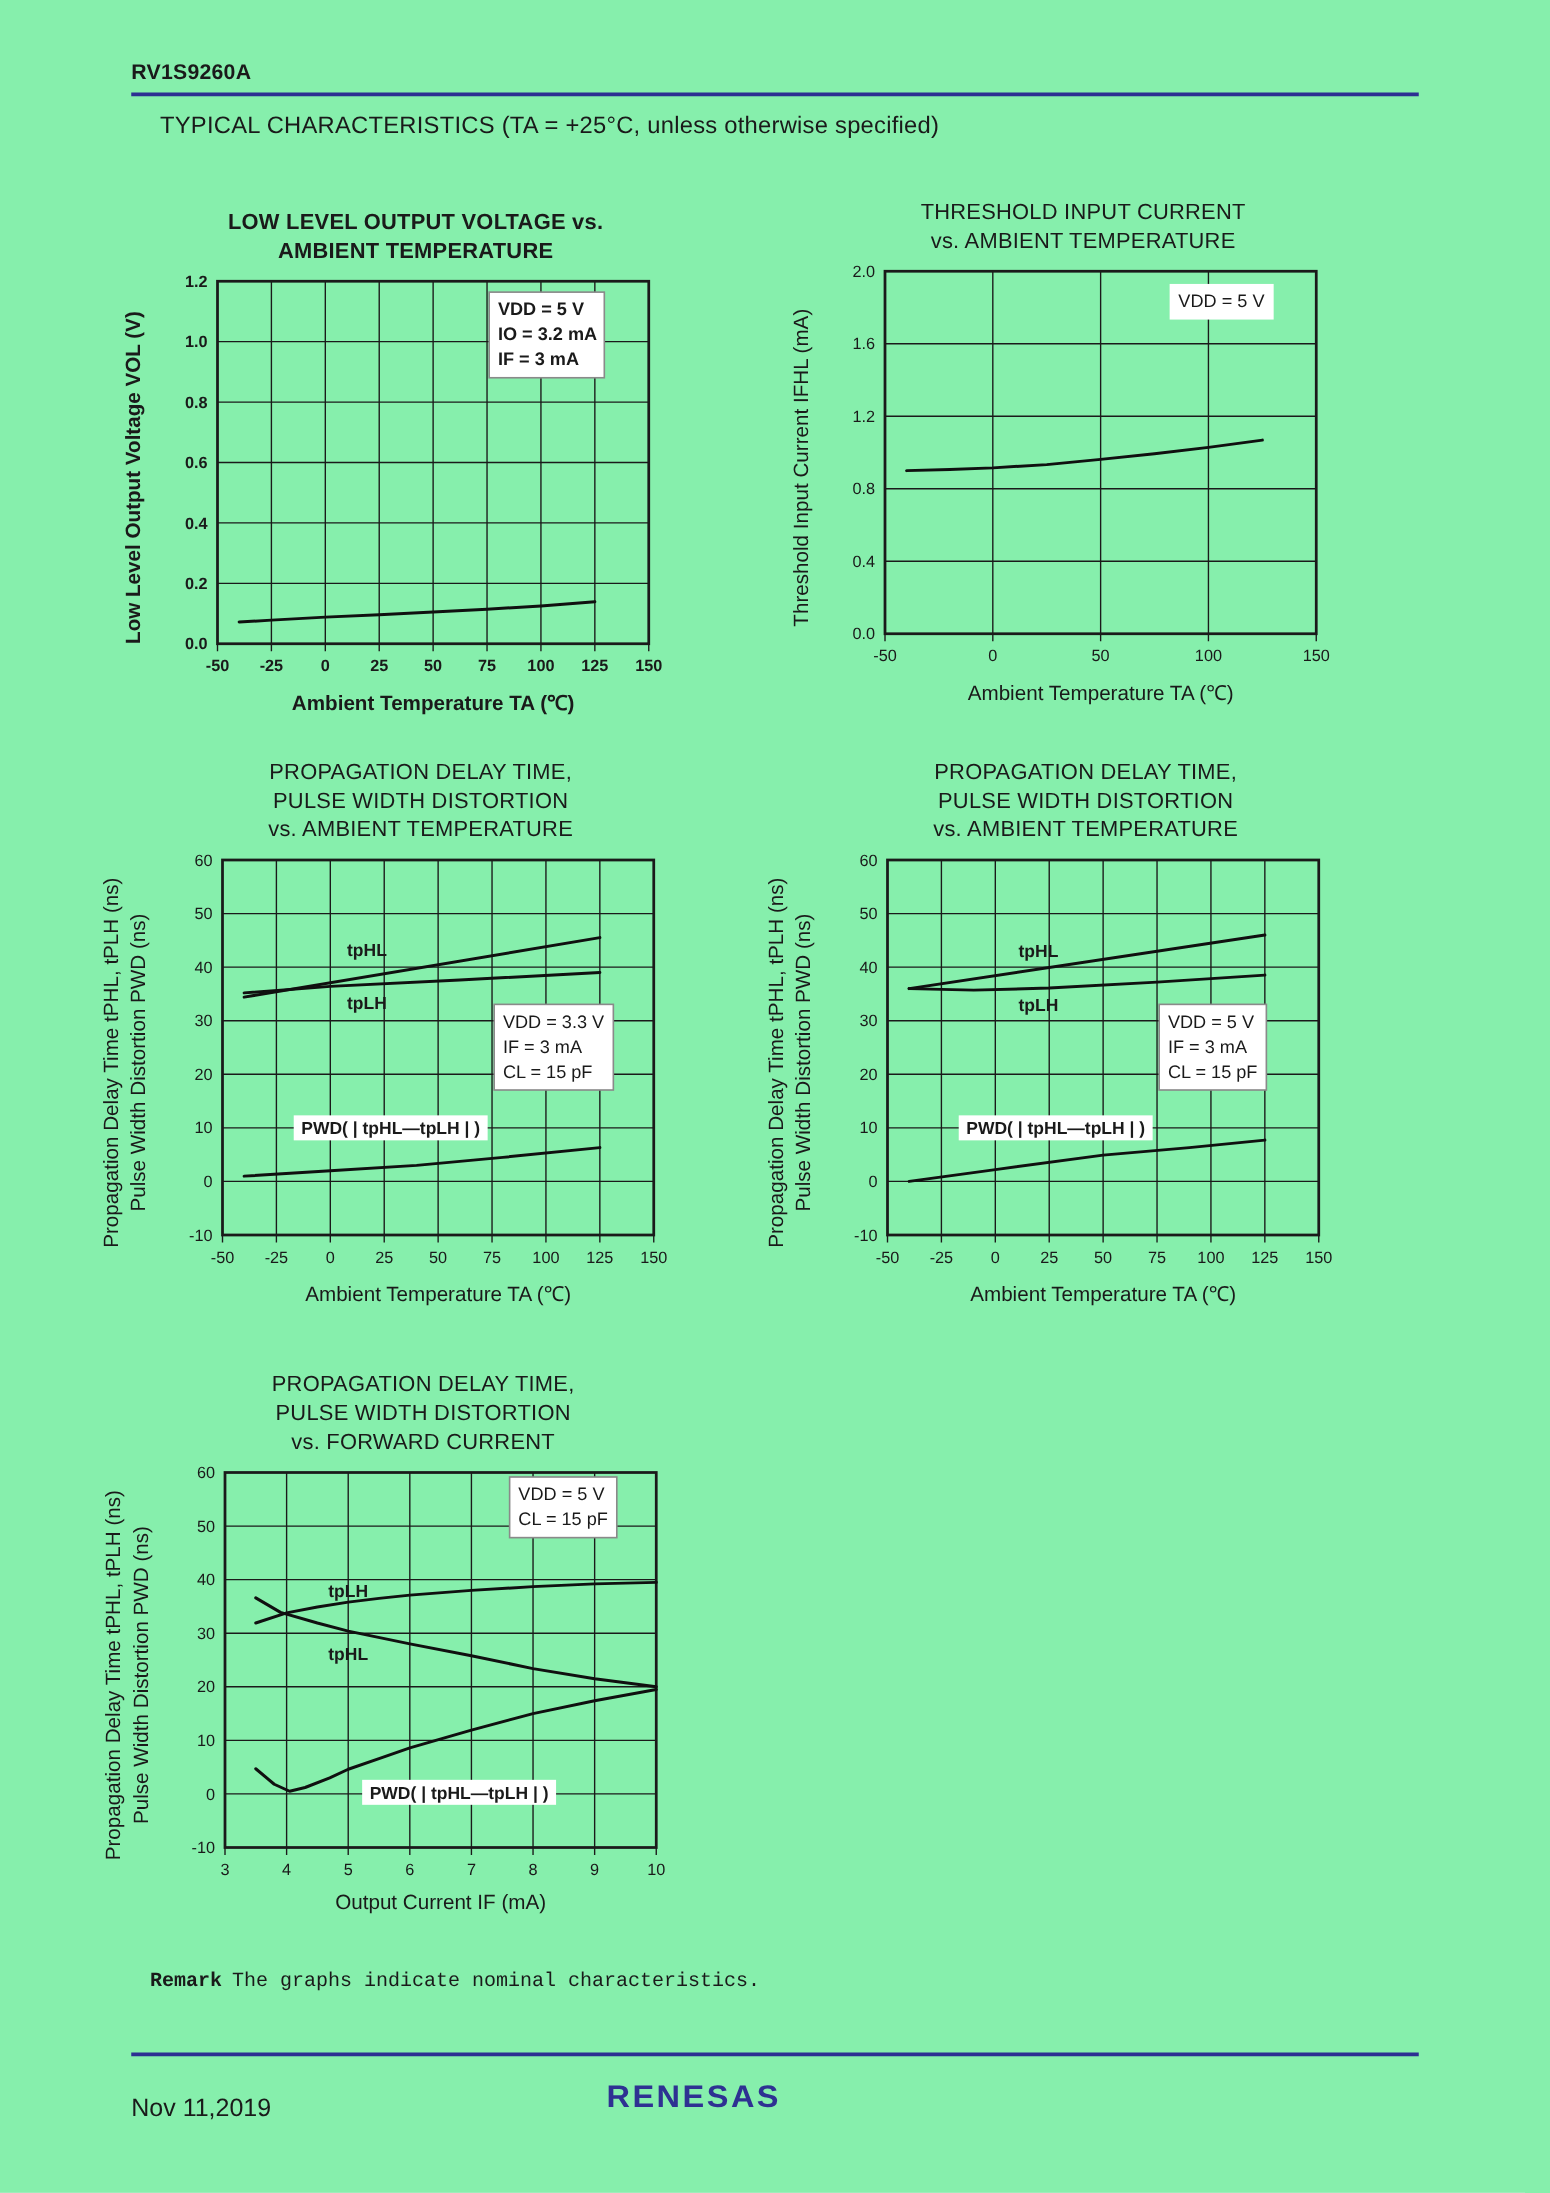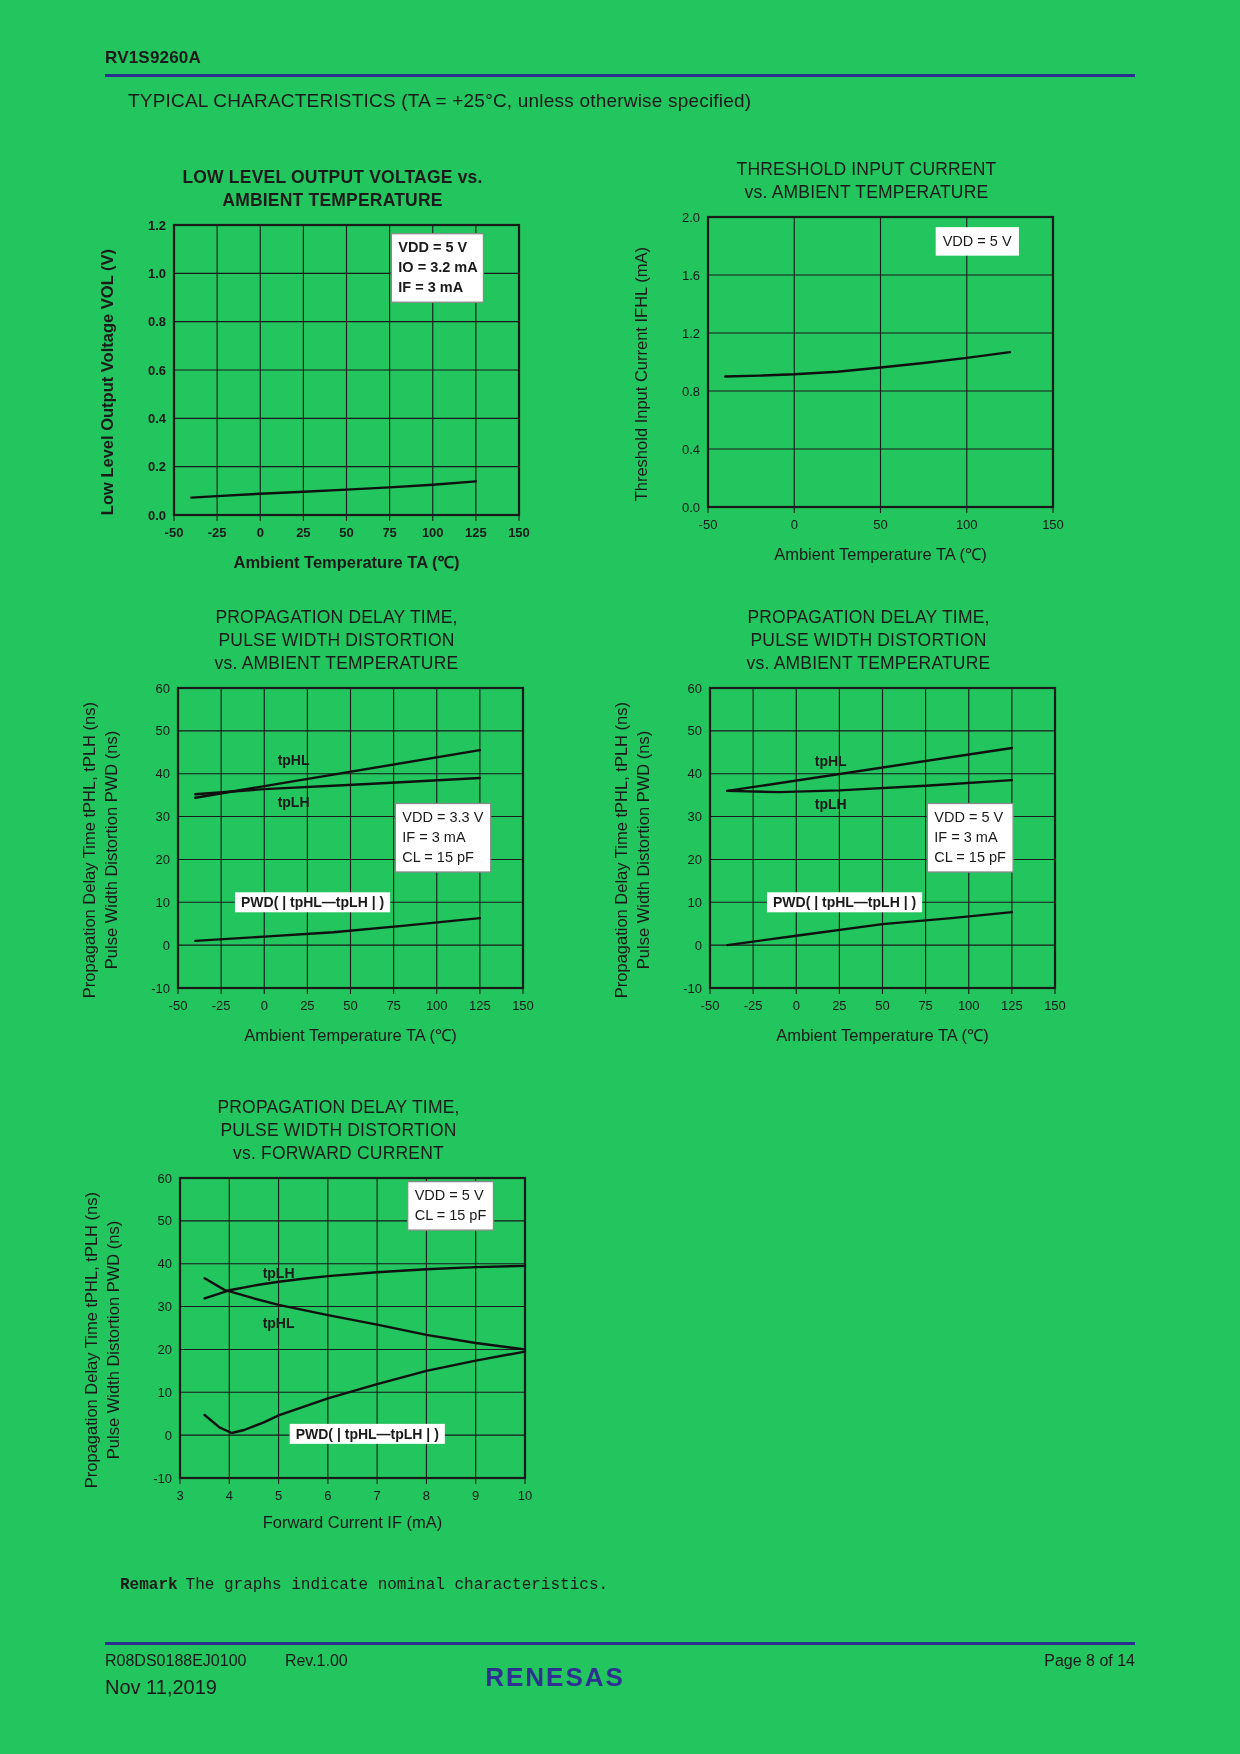--- a/index.html
+++ b/index.html
@@ -1,18 +1,18 @@
 <!DOCTYPE html>
 <html><head>
 <meta charset="utf-8">
 <style>
   * { margin:0; padding:0; box-sizing:border-box; }
   body { background:#e8e8e8; font-family:"Liberation Sans", sans-serif; }
   .page {
-    position:relative; width:1240px; height:1754px; background:#22c55e;
+    position:relative; width:1240px; height:1754px; background:#86efac;
     margin:0 auto; overflow:hidden; color:#1a1a1a;
   }
   .product-title {
     position:absolute; left:105px; top:48px;
     font-size:17px; font-weight:bold; letter-spacing:.2px;
   }
   .header-rule { position:absolute; left:105px; width:1030px; top:74px; height:3px; }
   .section-title {
     position:absolute; left:128px; top:90px;
     font-size:19px; letter-spacing:.2px;
@@ -334,29 +334,24 @@
           <polyline points="72.6,247.0 87.4,259.4 99.7,265.0 112.1,262.0 131.8,254.3 146.6,247.4 171.2,238.9 195.9,230.3 245.1,216.1 294.4,202.9 343.7,192.6 393.0,183.6" class="series"></polyline>
           <text x="146.57142857142856" y="109.71428571428572" class="clabel" text-anchor="middle">tpLH</text>
           <text x="146.57142857142856" y="159.85714285714283" class="clabel" text-anchor="middle">tpHL</text>
           <rect x="157.71542358398438" y="255.85714721679688" width="155.140625" height="20" fill="#ffffff"></rect>
           <text x="235.28571428571428" y="270.8571428571429" class="clabel" text-anchor="middle">PWD( | tpHL—tpLH | )</text>
           <rect x="275.70000000000005" y="13.6" width="85.74365234375" height="48.5" class="annbox"></rect>
           <text x="282.70000000000005" y="32.1" class="ann">VDD = 5 V</text>
           <text x="282.70000000000005" y="52.1" class="ann">CL = 15 pF</text>
         </svg>
     </div>
-    <div class="c-xlabel" style="margin-left:100px;">Forward Current IF (mA)</div>
+    <div class="c-xlabel" style="margin-left:100px;">Output Current IF (mA)</div>
   </figure>
 
   <div class="remark">
     <b>Remark</b><span>The graphs indicate nominal characteristics.</span>
   </div>
 
   <div class="footer-rule" style="background: rgb(45, 47, 146);"></div>
-  <div class="footer-line1">
-    <span class="doc-number">R08DS0188EJ0100</span>
-    <span class="revision">Rev.1.00</span>
-    <span class="page-indicator">Page 8 of 14</span>
-  </div>
   <div class="footer-date">Nov 11,2019</div>
   <div class="logo" style="color: rgb(46, 49, 146);">RENESAS</div>
 
 </div>
 
 </body></html>

